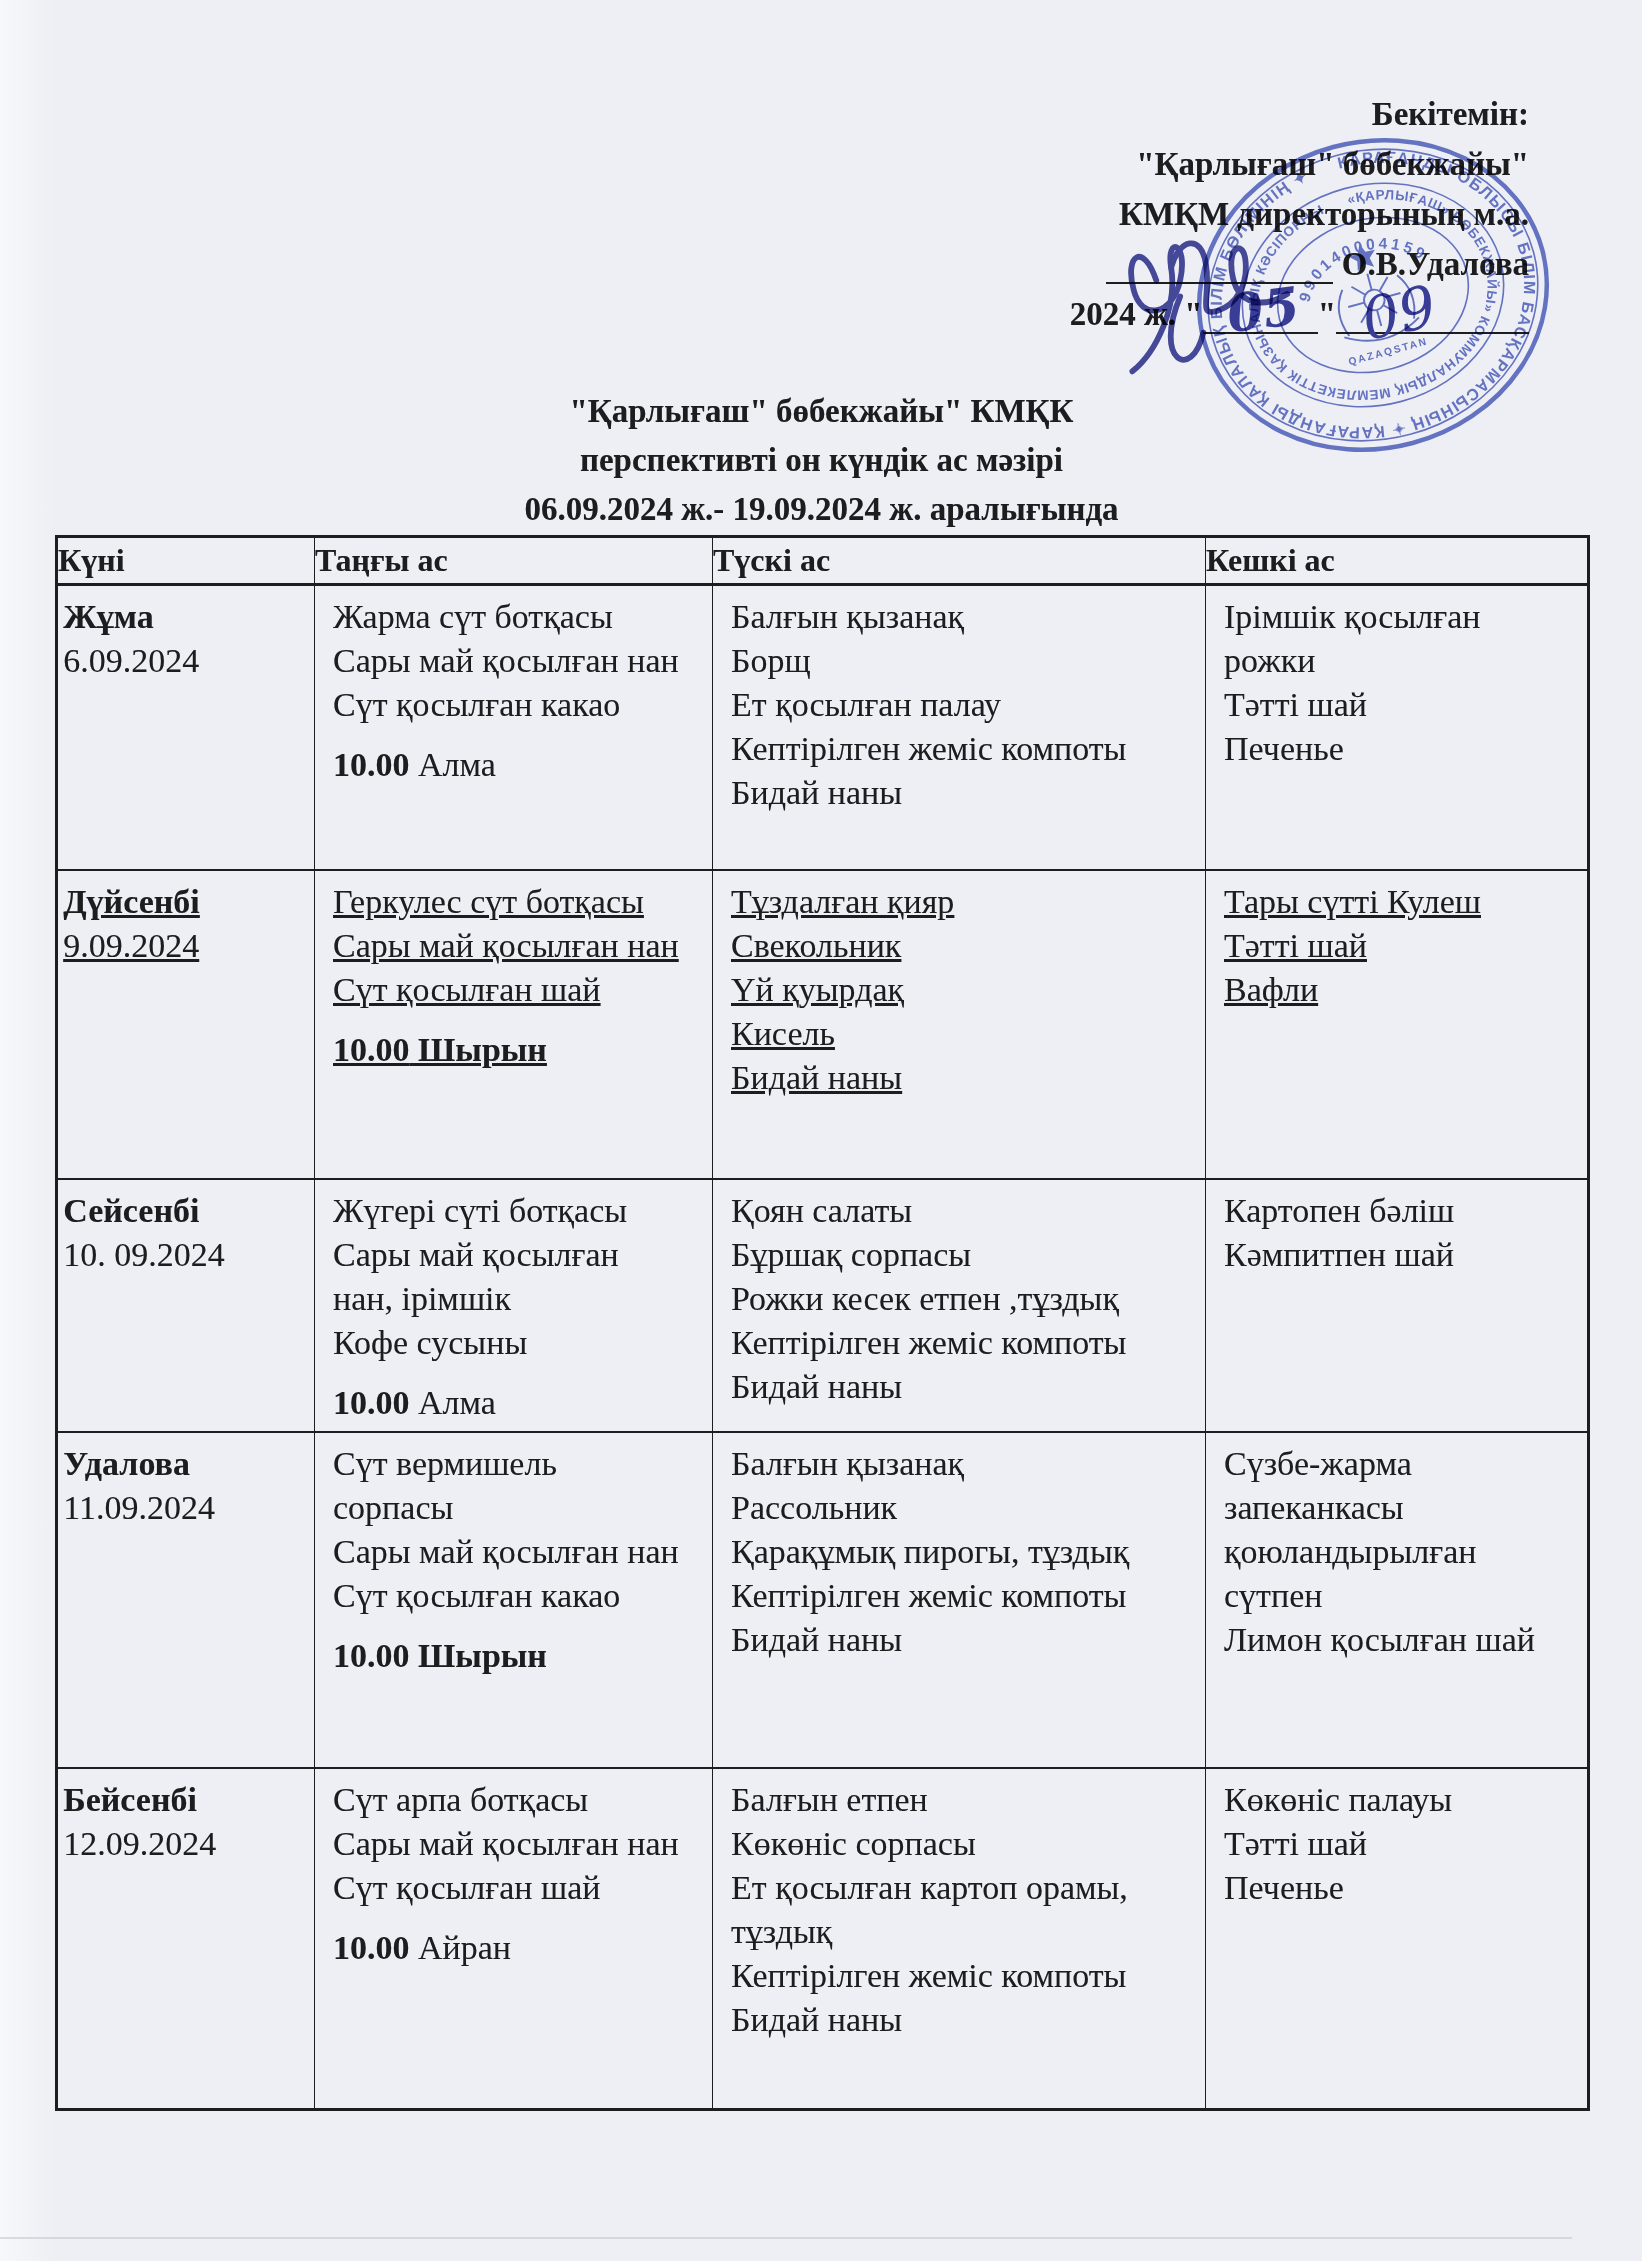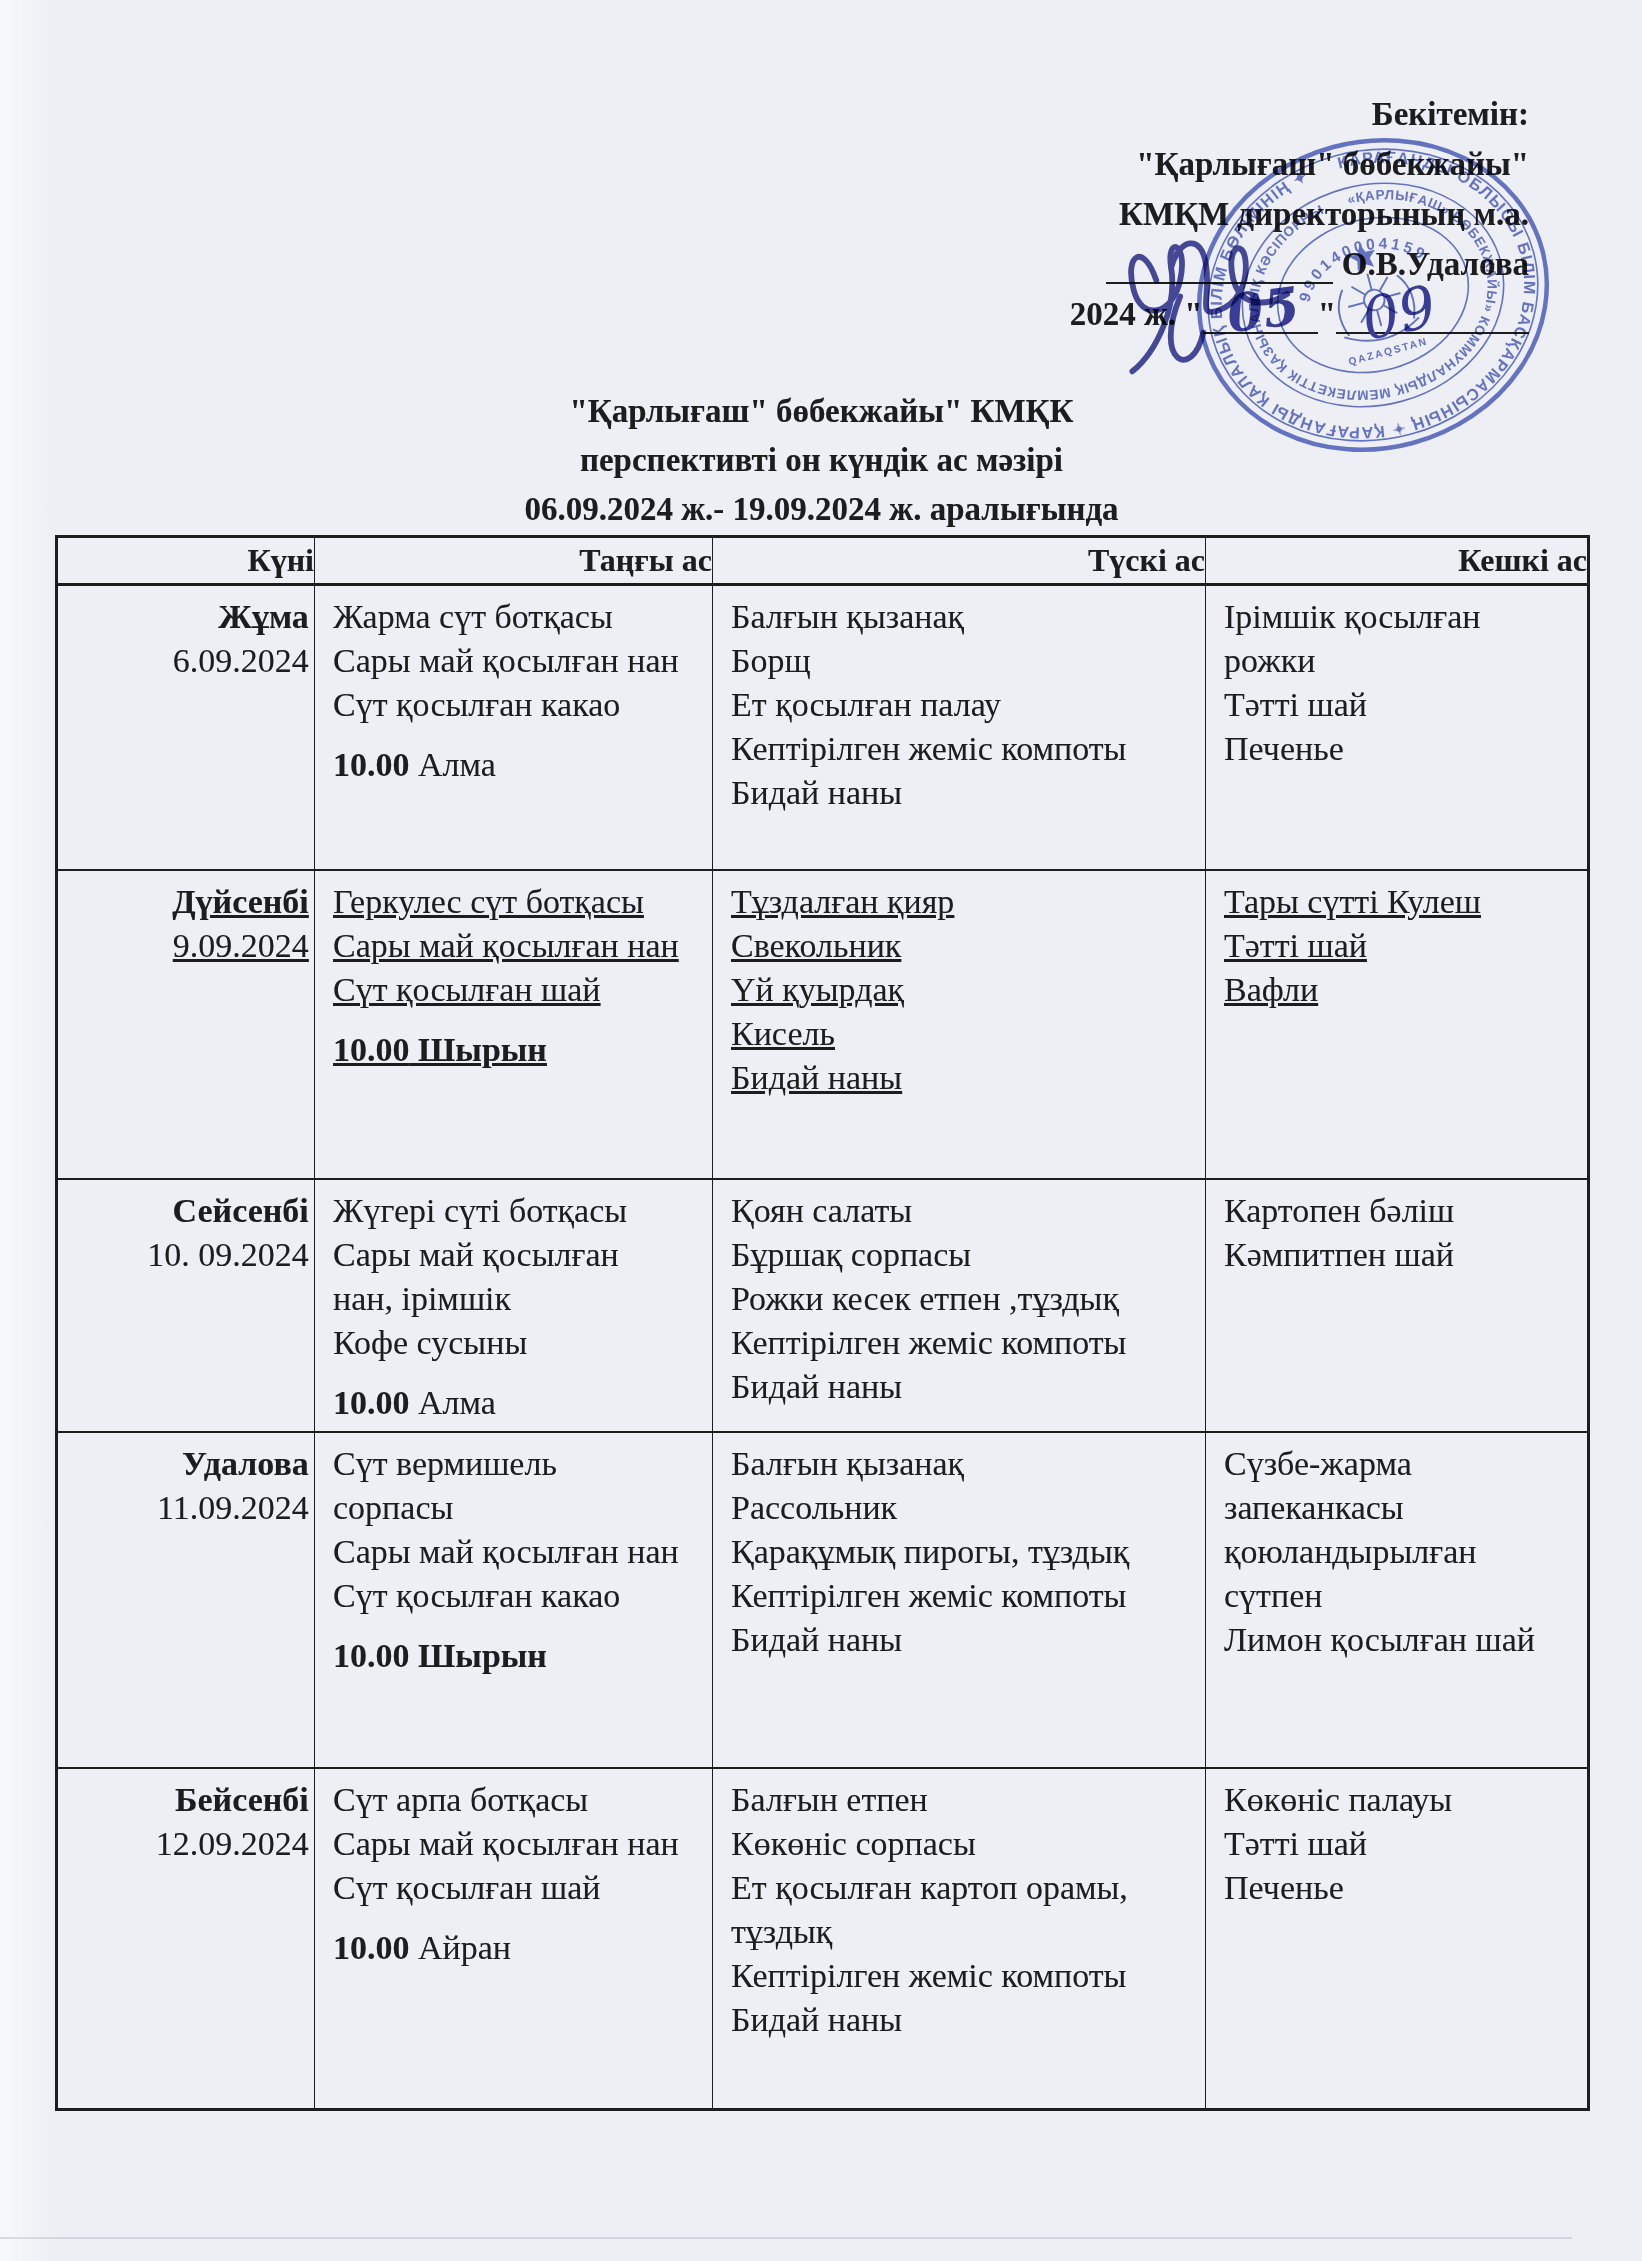--- a/index.html
+++ b/index.html
@@ -53,27 +53,27 @@
   
   .menu-table{
     position:absolute;left:55px;top:535px;width:1532px;
     border-collapse:collapse;table-layout:fixed;
     border:3.2px solid #1d1d1f;
     text-shadow:0 0 0.6px rgba(29,29,31,.3);
   }
   .menu-table th,.menu-table td{border:1.9px solid #1d1d1f;}
   .menu-table th{
     border-top:3.2px solid #1d1d1f;border-bottom:3.2px solid #1d1d1f;
-    font-size:32px;font-weight:bold;text-align:right;vertical-align:middle;padding:0;
+    font-size:32px;font-weight:bold;text-align:left;vertical-align:middle;padding:0;
   }
   .menu-table td{
     vertical-align:top;font-size:34px;line-height:44px;
     padding:9px 33px 6.4px 18px;
   }
-  .menu-table td.day-col{text-align:right;padding:9px 5.2px 6.4px 5.2px;}
+  .menu-table td.day-col{text-align:left;padding:9px 5.2px 6.4px 5.2px;}
   .menu-table td{border-top-width:2.6px;}
   .day{font-weight:bold;}
   .snack{margin-top:16px;}
   .snack b{font-weight:bold;}
   .snack.bold-item span{font-weight:bold;}
   tr.hr{height:48px;}
   tr.r0{height:285px;} tr.r1{height:309px;text-decoration:underline;} tr.r2{height:230px;}
   tr.r3{height:336px;} tr.r4{height:342px;}
 </style>
 </head>

